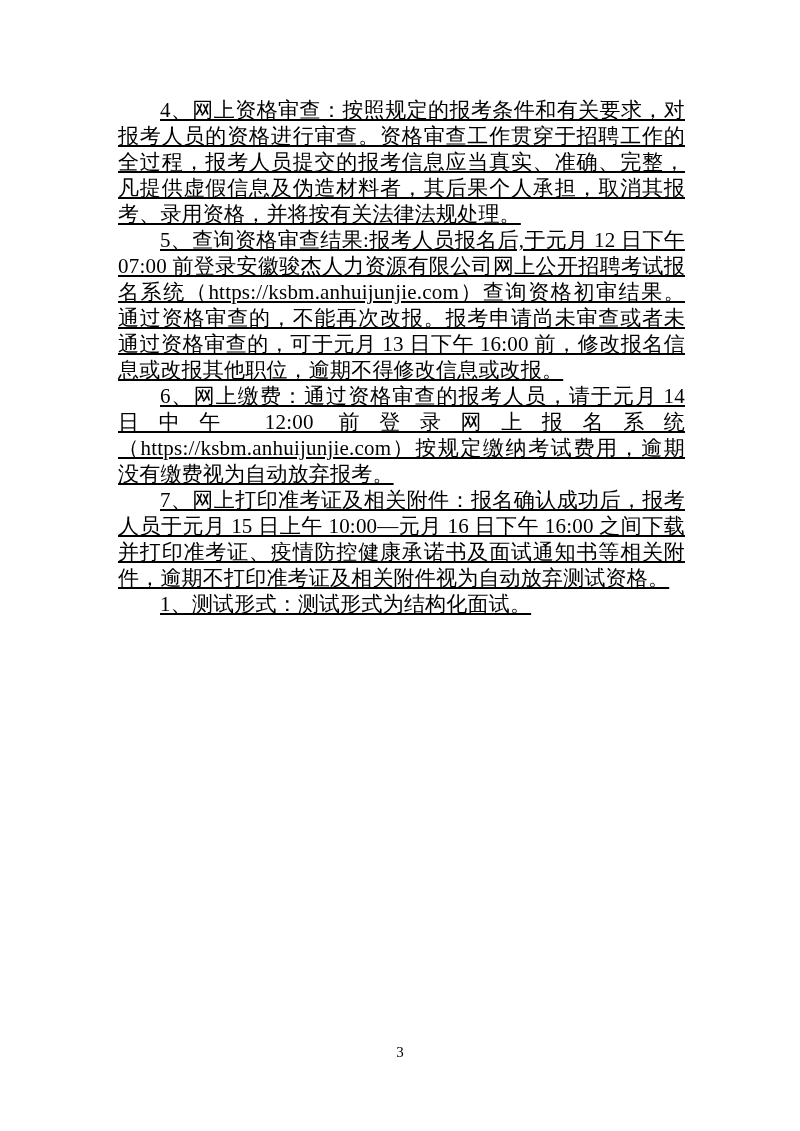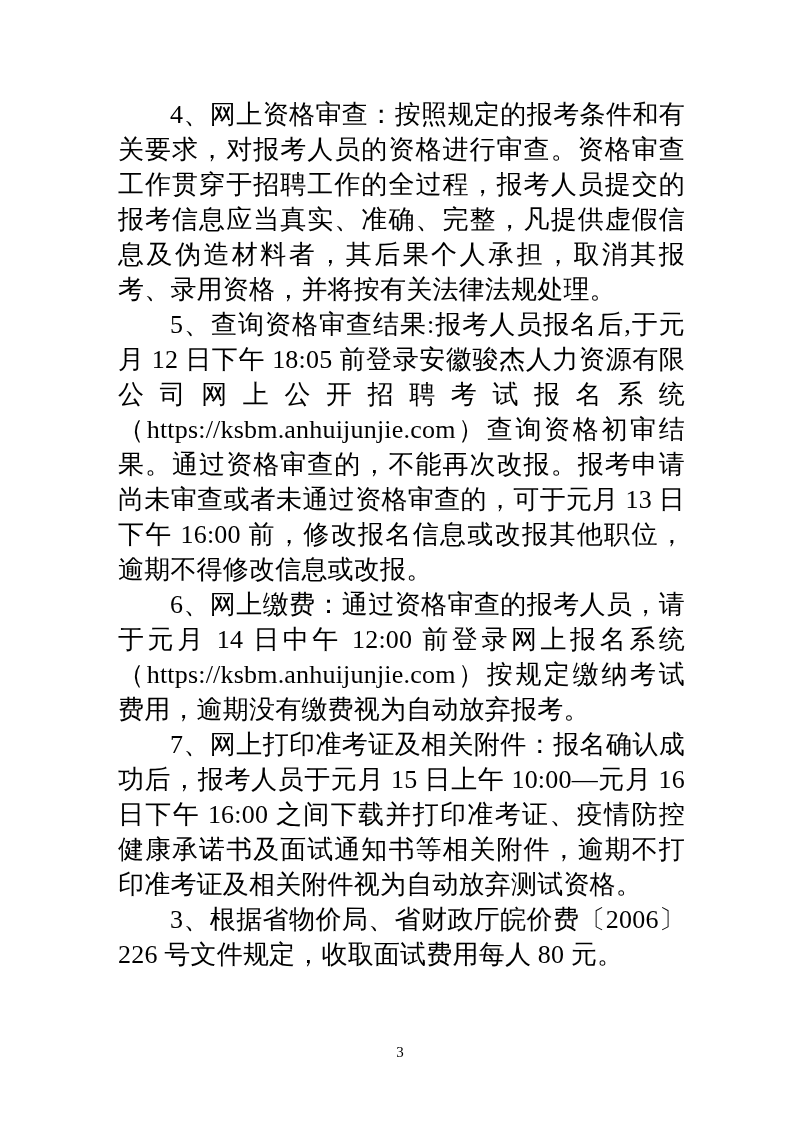--- a/index.html
+++ b/index.html
@@ -18,25 +18,26 @@
     width: 800px;
     height: 1131px;
     background: #ffffff;
     overflow: hidden;
   }
   .content {
     position: absolute;
     left: 118px;
     top: 97px;
     width: 567px;
-    font-size: 26px;
-    line-height: 35px;
+    font-size: 21px;
+    line-height: 26px;
     text-align: justify;
     text-justify: inter-ideograph;
     letter-spacing: 0.2px;
+    text-decoration: underline;
   }
   .para {
     margin: 0;
     text-indent: 2em;
   }
   .heading {
     font-weight: bold;
   }
   .bold {
     font-weight: bold;
@@ -50,19 +51,19 @@
     font-size: 15px;
     line-height: 20px;
   }
 </style>
 </head>
 <body>
 
 <div class="page">
   <div class="content">
     <p class="para">4、网上资格审查：按照规定的报考条件和有关要求，对报考人员的资格进行审查。资格审查工作贯穿于招聘工作的全过程，报考人员提交的报考信息应当真实、准确、完整，凡提供虚假信息及伪造材料者，其后果个人承担，取消其报考、录用资格，并将按有关法律法规处理。</p>
-    <p class="para">5、查询资格审查结果:报考人员报名后,于元月 12 日下午 18:05 前登录安徽骏杰人力资源有限公司网上公开招聘考试报名系统（https://ksbm.anhuijunjie.com）查询资格初审结果。通过资格审查的，不能再次改报。报考申请尚未审查或者未通过资格审查的，可于元月 13 日下午 16:00 前，修改报名信息或改报其他职位，逾期不得修改信息或改报。</p>
+    <p class="para">5、查询资格审查结果:报考人员报名后,于元月 12 日下午 07:00 前登录安徽骏杰人力资源有限公司网上公开招聘考试报名系统（https://ksbm.anhuijunjie.com）查询资格初审结果。通过资格审查的，不能再次改报。报考申请尚未审查或者未通过资格审查的，可于元月 13 日下午 16:00 前，修改报名信息或改报其他职位，逾期不得修改信息或改报。</p>
     <p class="para">6、网上缴费：通过资格审查的报考人员，请于元月 14 日中午 12:00 前登录网上报名系统（https://ksbm.anhuijunjie.com）按规定缴纳考试费用，逾期没有缴费视为自动放弃报考。</p>
     <p class="para">7、网上打印准考证及相关附件：报名确认成功后，报考人员于元月 15 日上午 10:00—元月 16 日下午 16:00 之间下载并打印准考证、疫情防控健康承诺书及面试通知书等相关附件，逾期不打印准考证及相关附件视为自动放弃测试资格。</p>
-    <p class="para">3、根据省物价局、省财政厅皖价费〔2006〕226 号文件规定，收取面试费用每人 80 元。</p>
+    <p class="para">1、测试形式：测试形式为结构化面试。</p>
   </div>
   <div class="page-number">3</div>
 </div>
 
 </body></html>

